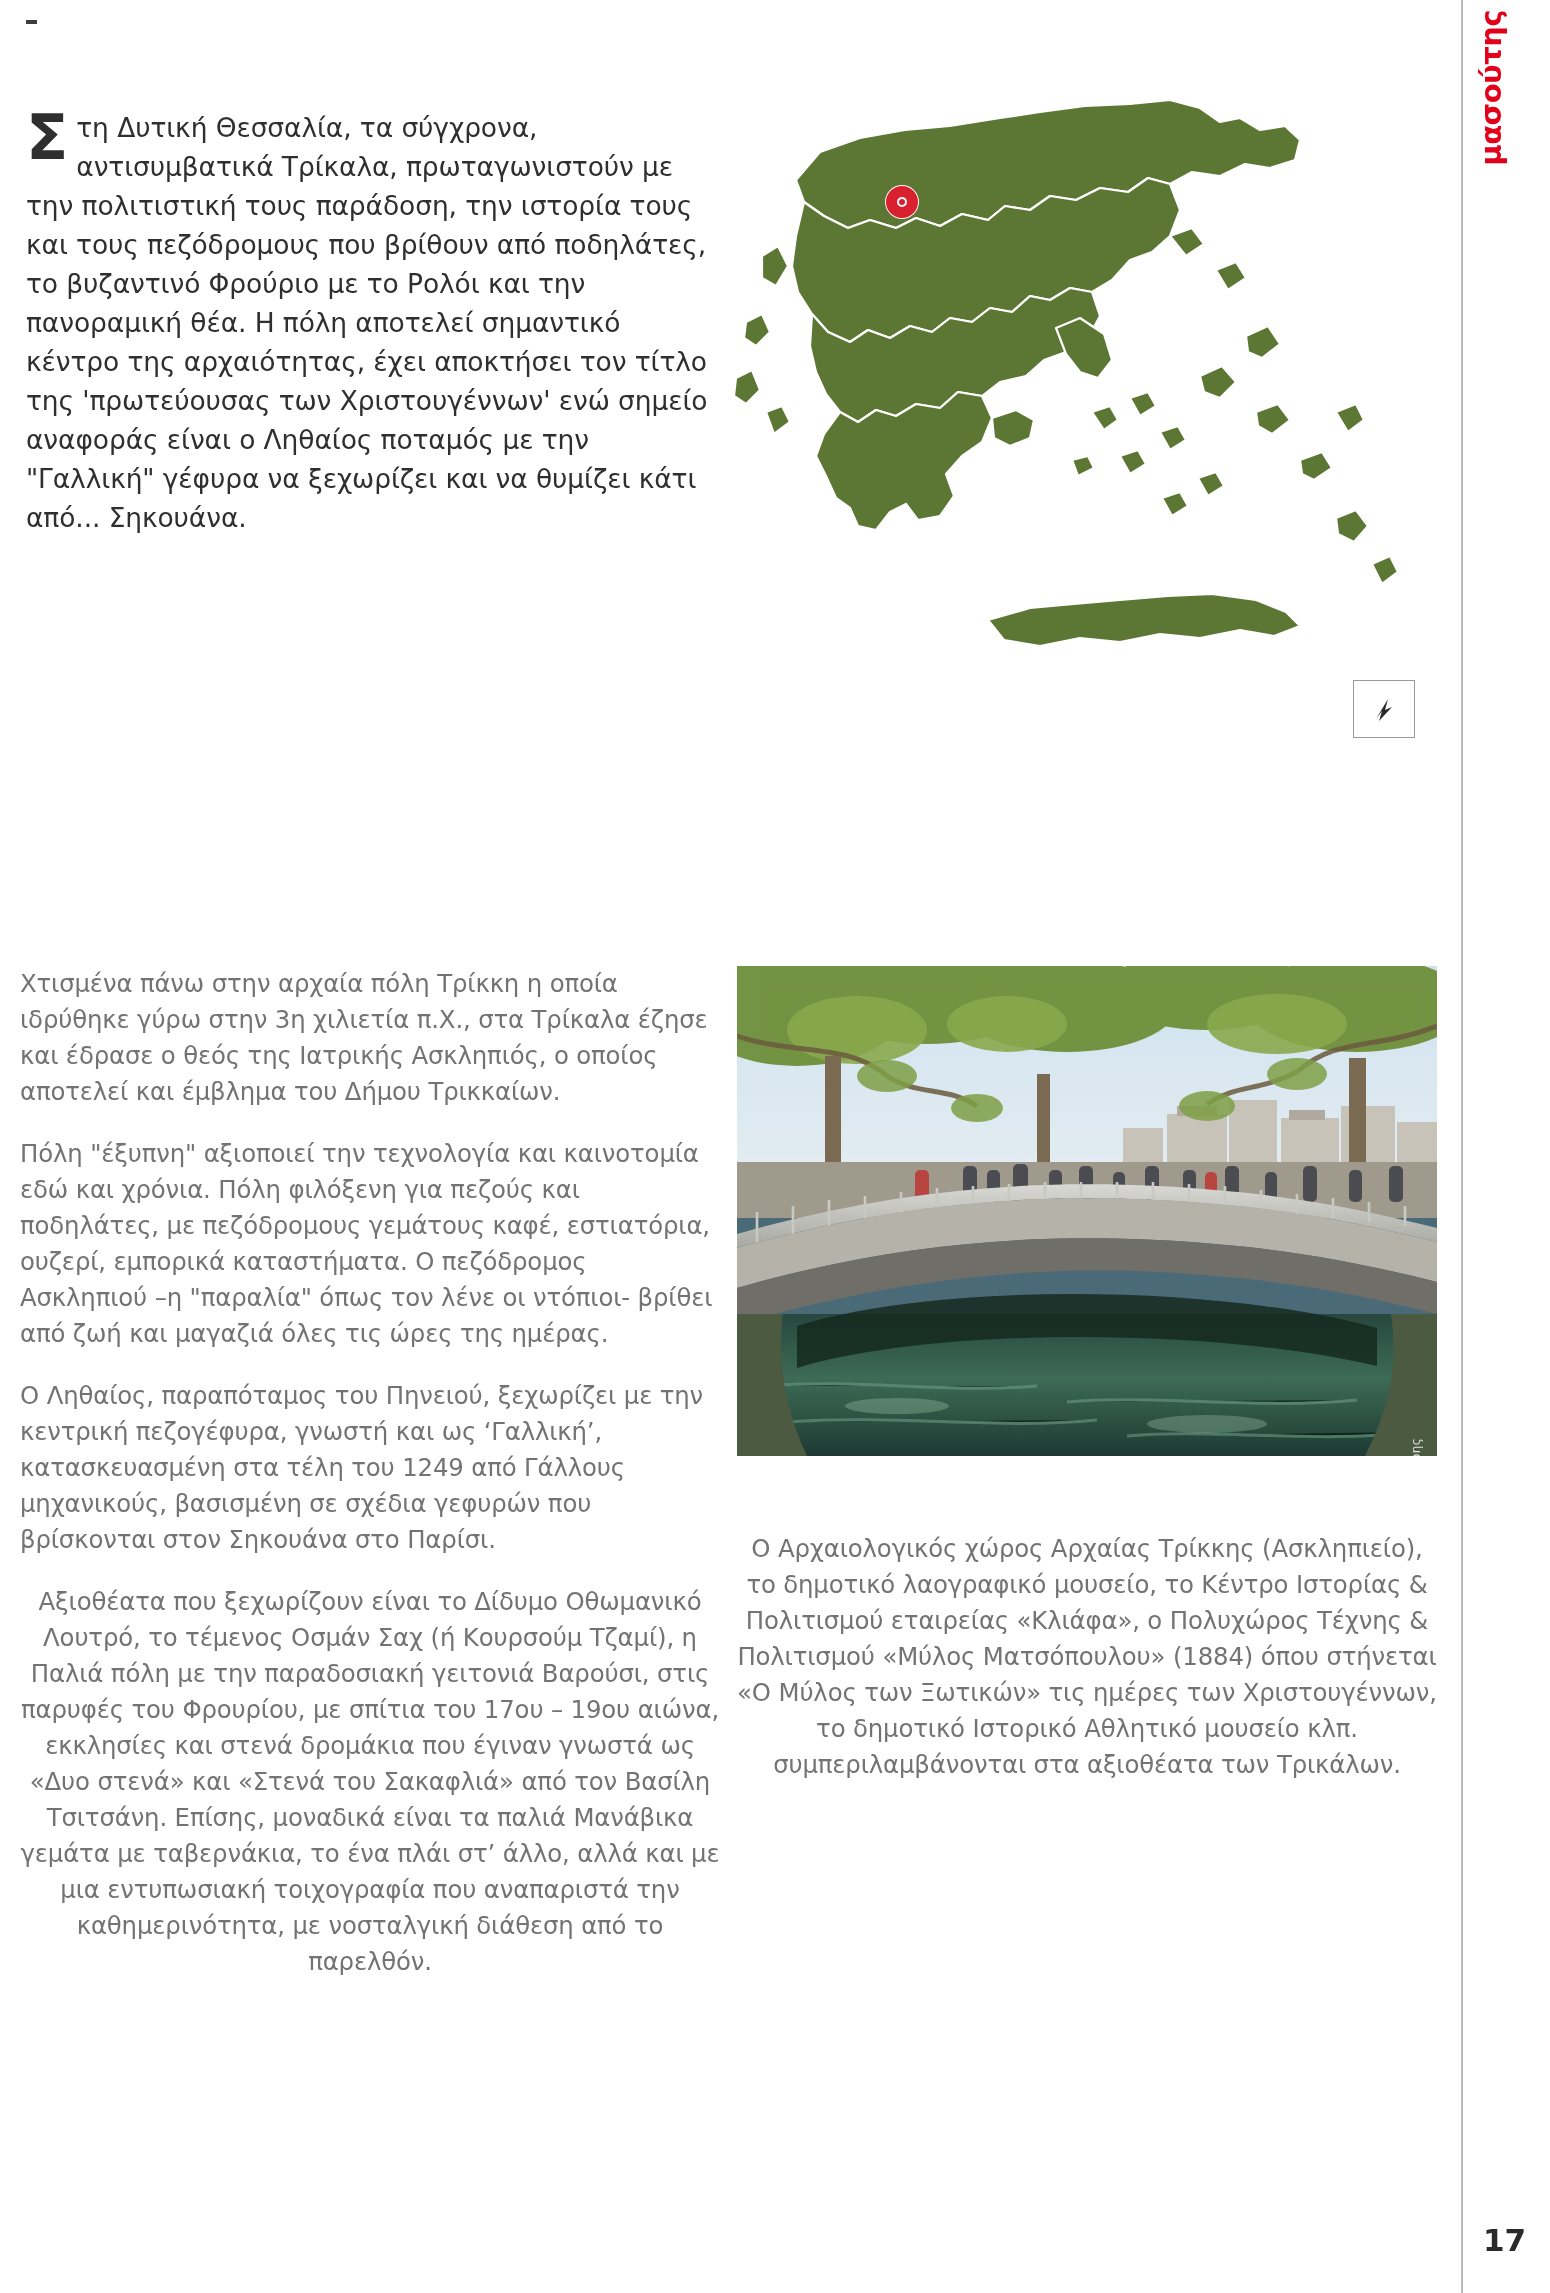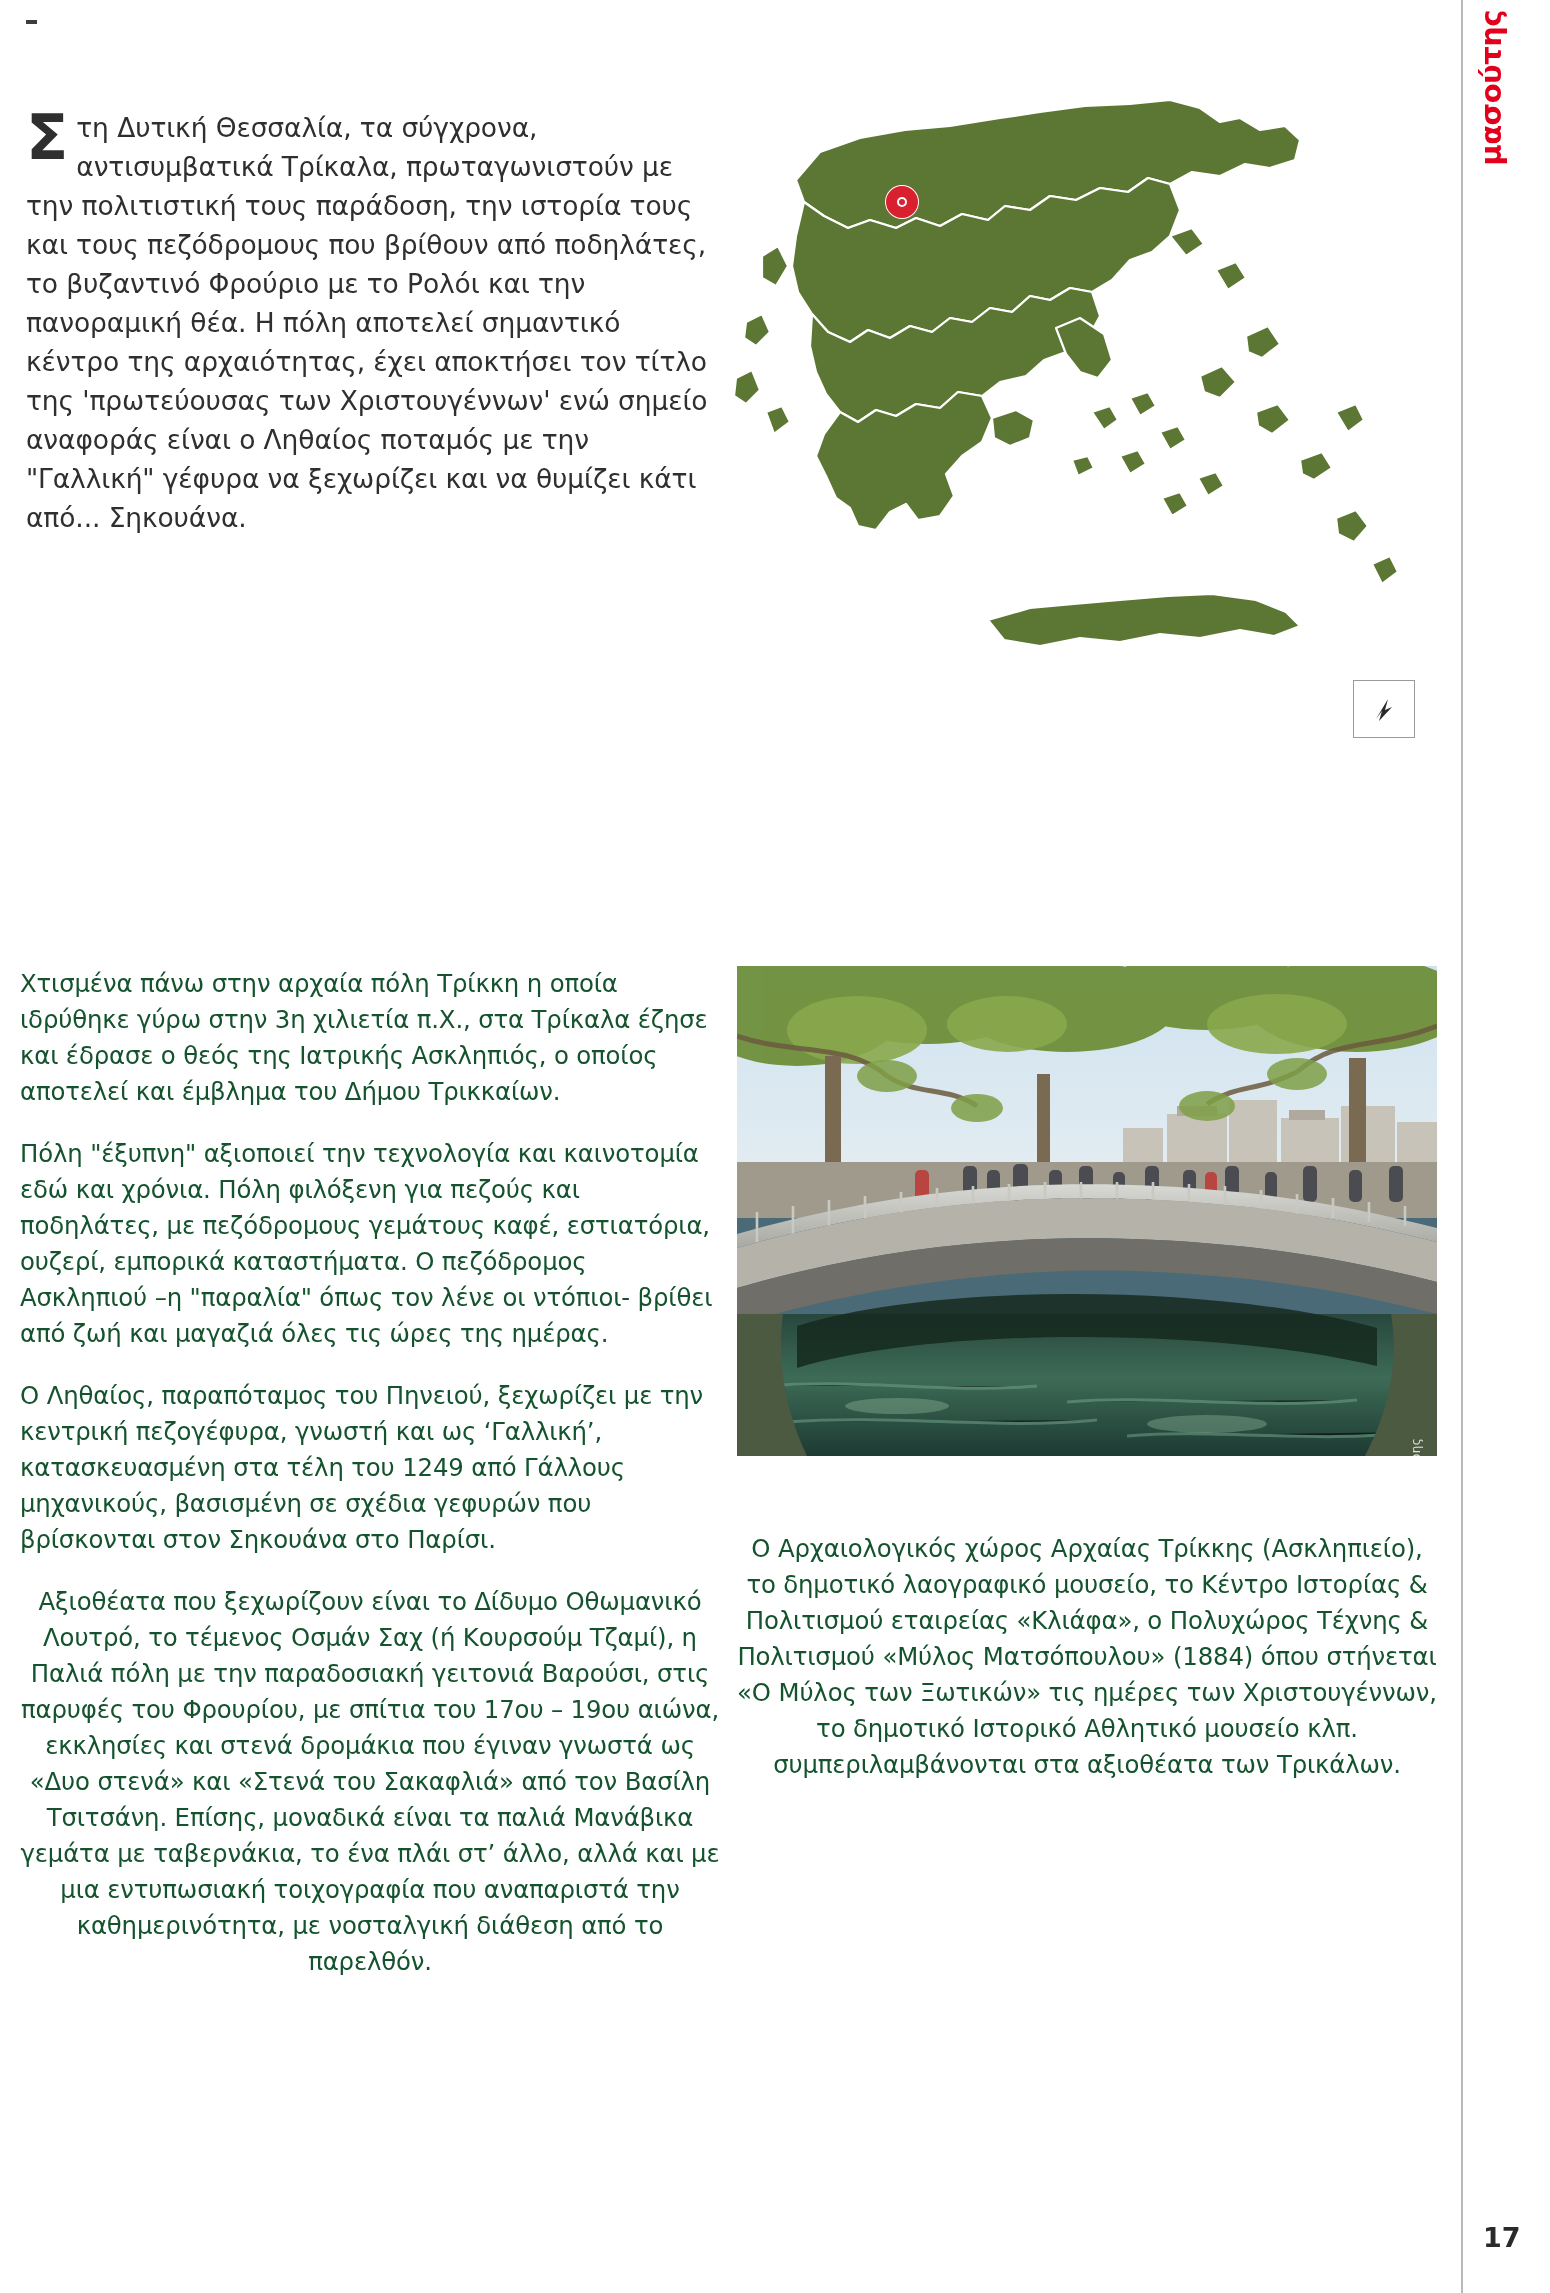--- a/index.html
+++ b/index.html
@@ -132,21 +132,21 @@
   .col-right {
     position: absolute;
     left: 737px;
     top: 1531px;
     width: 700px;
   }
   .col-left p, .col-right p {
     margin: 0 0 26px 0;
     font-size: 24.4px;
     line-height: 36px;
-    color: #14532d;
+    color: #737373;
     letter-spacing: -0.15px;
   }
   .col-left p:last-child, .col-right p:last-child { margin-bottom: 5px; text-align: center; }
 
   
   .photo {
     position: absolute;
     left: 737px;
     top: 966px;
     width: 700px;
@@ -165,21 +165,21 @@
     color: rgba(255,255,255,0.82);
     white-space: nowrap;
     letter-spacing: 0.3px;
   }
 
   
   .page-number {
     position: absolute;
     left: 1483px;
     top: 2222px;
-    font-size: 27px;
+    font-size: 31px;
     font-weight: bold;
     color: #2a2a2a;
   }
 </style>
 </head>
 <body>
 
 <div class="page">
 
   <div class="corner-mark"></div>

